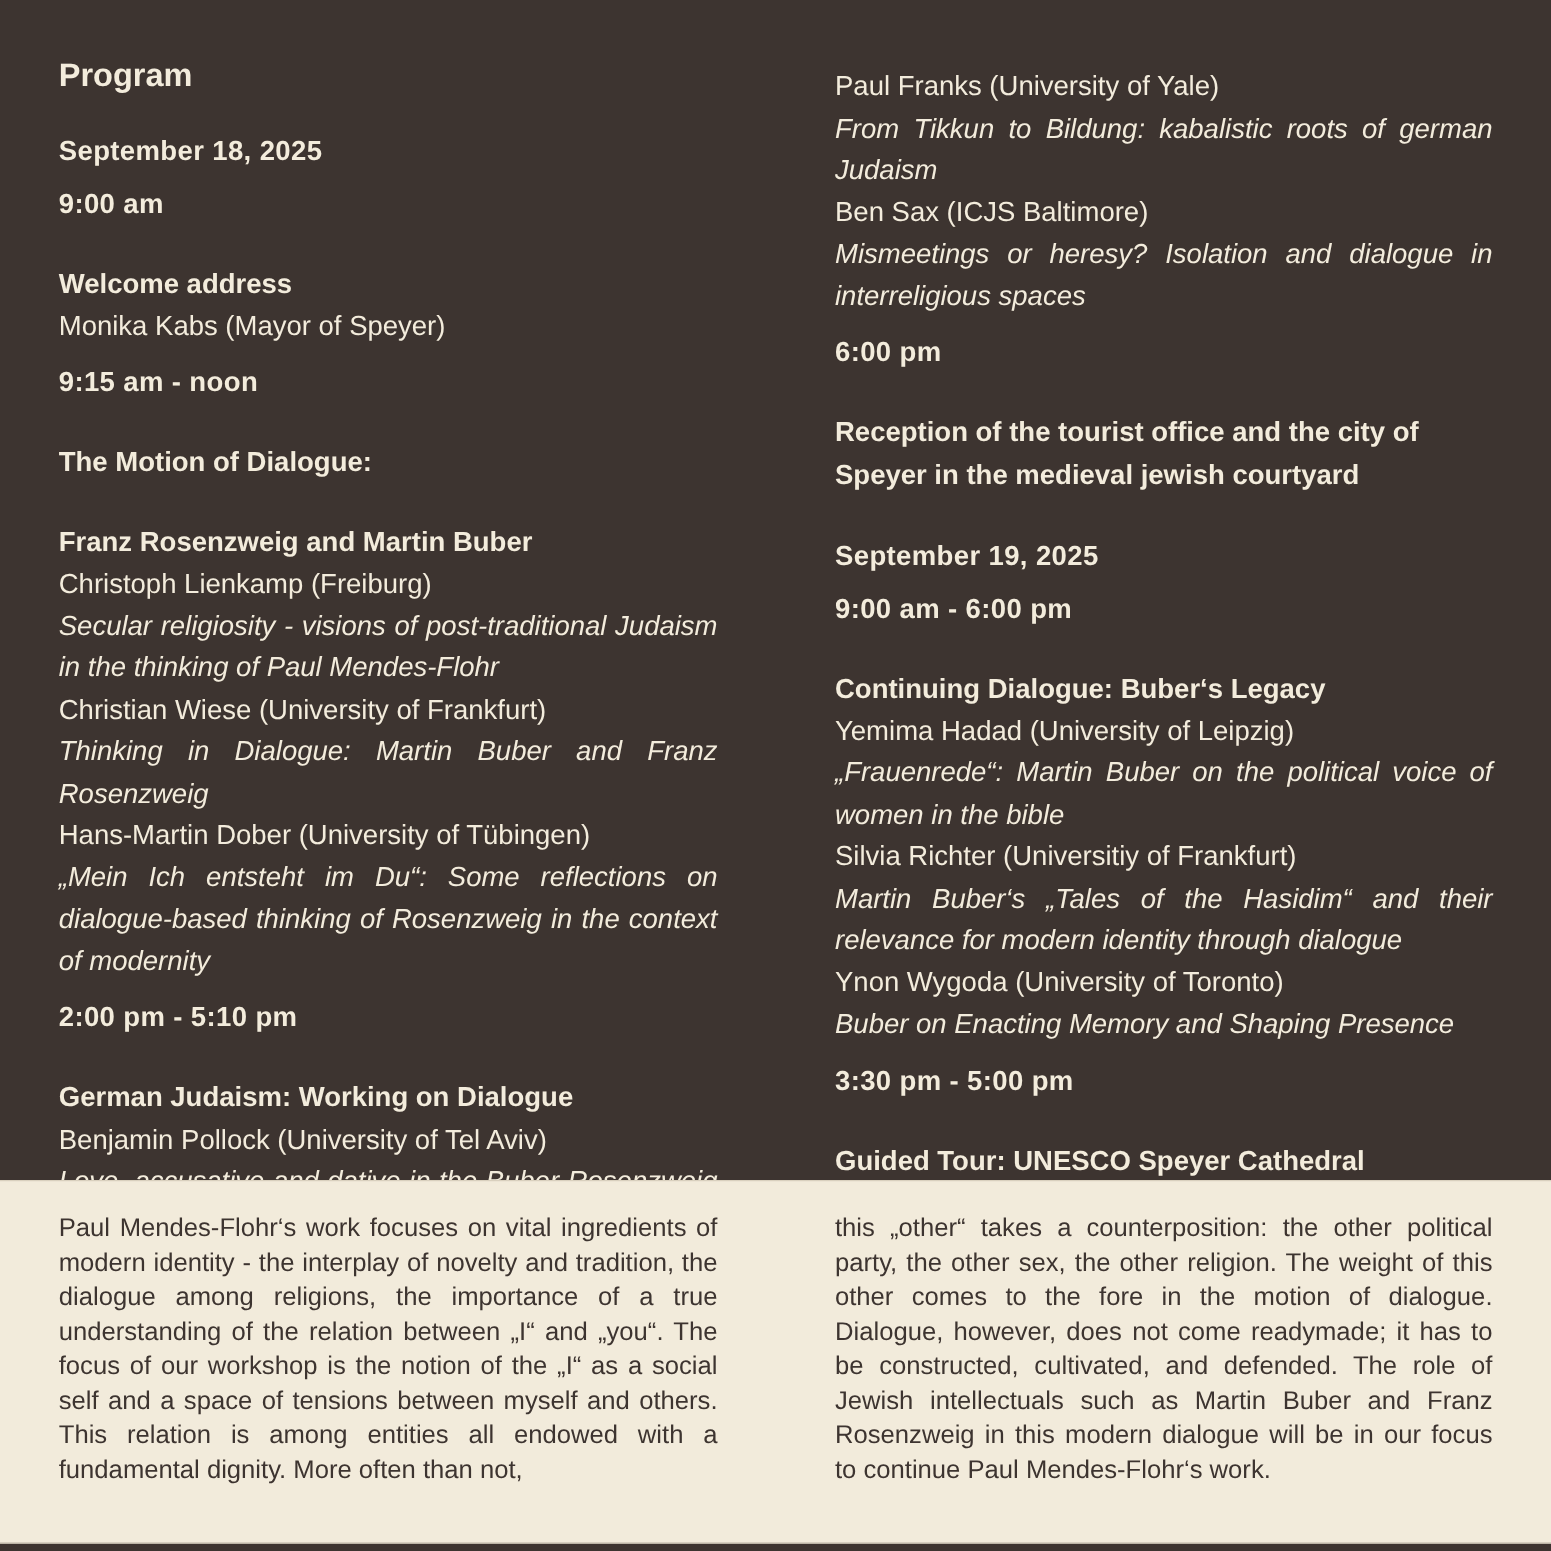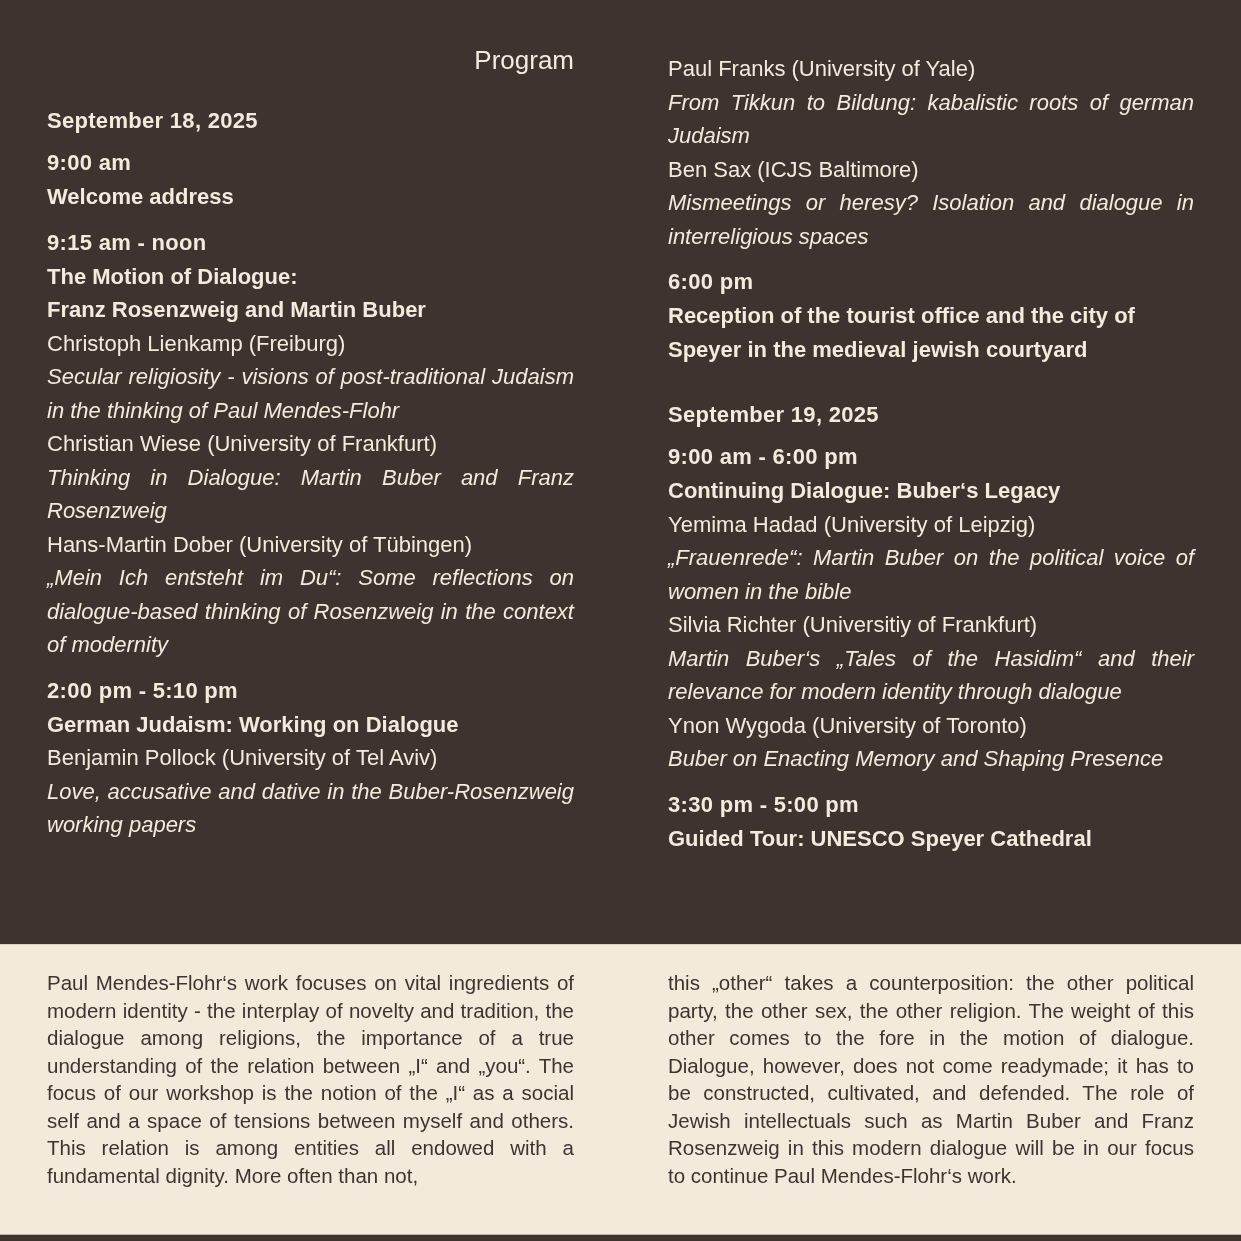--- a/index.html
+++ b/index.html
@@ -6,24 +6,24 @@
   body {
     width: 1241px; height: 1241px; overflow: hidden;
     background: #3d3430;
     font-family: "Liberation Sans", "DejaVu Sans", sans-serif;
     position: relative;
   }
   .dark { color: #f3ecdc; }
   .col { position: absolute; width: 527px; }
   .col-left { left: 47px; top: 42px; }
   .col-right { left: 668px; top: 52px; width: 526px; }
-  .program-title { font-size: 26px; font-weight: normal; margin: 0 0 28px 0; line-height: 36px; text-align: right; }
+  .program-title { font-size: 26px; font-weight: bold; margin: 0 0 28px 0; line-height: 36px; }
   .date { font-size: 22px; font-weight: bold; line-height: 30px; margin: 0 0 10px 0; letter-spacing: 0.3px; }
   .time { font-size: 22px; font-weight: bold; line-height: 34px; letter-spacing: 0.3px; }
-  .session-title { font-size: 22px; font-weight: bold; line-height: 33.5px; }
+  .session-title { font-size: 22px; font-weight: bold; line-height: 33.5px; margin-top: 30px; }
   .speaker { font-size: 22px; line-height: 33.5px; }
   .talk { font-size: 22px; font-style: italic; line-height: 33.5px; text-align: justify; }
   .block { margin-bottom: 12px; }
   .gap-lg { height: 22px; }
   .band {
     position: absolute; left: 0; top: 904px; width: 1241px; height: 289px;
     background: #f2ebdb; border-top: 1px solid #d9d0be; border-bottom: 1px solid #b9b1a3; margin-top: 40px;
   }
   .intro {
     position: absolute; top: 24px; width: 527px;
@@ -35,20 +35,21 @@
 </head>
 <body>
 
 <div class="col col-left dark">
   <div class="program-title">Program</div>
   <div class="date">September 18, 2025</div>
 
   <div class="block">
     <div class="time">9:00 am</div>
     <div class="session-title">Welcome address</div>
+    <div class="speaker">Monika Kabs (Mayor of Speyer)</div>
   </div>
 
   <div class="block">
     <div class="time">9:15 am - noon</div>
     <div class="session-title">The Motion of Dialogue:</div>
     <div class="session-title">Franz Rosenzweig and Martin Buber</div>
     <div class="speaker">Christoph Lienkamp (Freiburg)</div>
     <div class="talk">Secular religiosity - visions of post-traditional Judaism in the thinking of Paul Mendes-Flohr</div>
     <div class="speaker">Christian Wiese (University of Frankfurt)</div>
     <div class="talk">Thinking in Dialogue: Martin Buber and Franz Rosenzweig</div>

